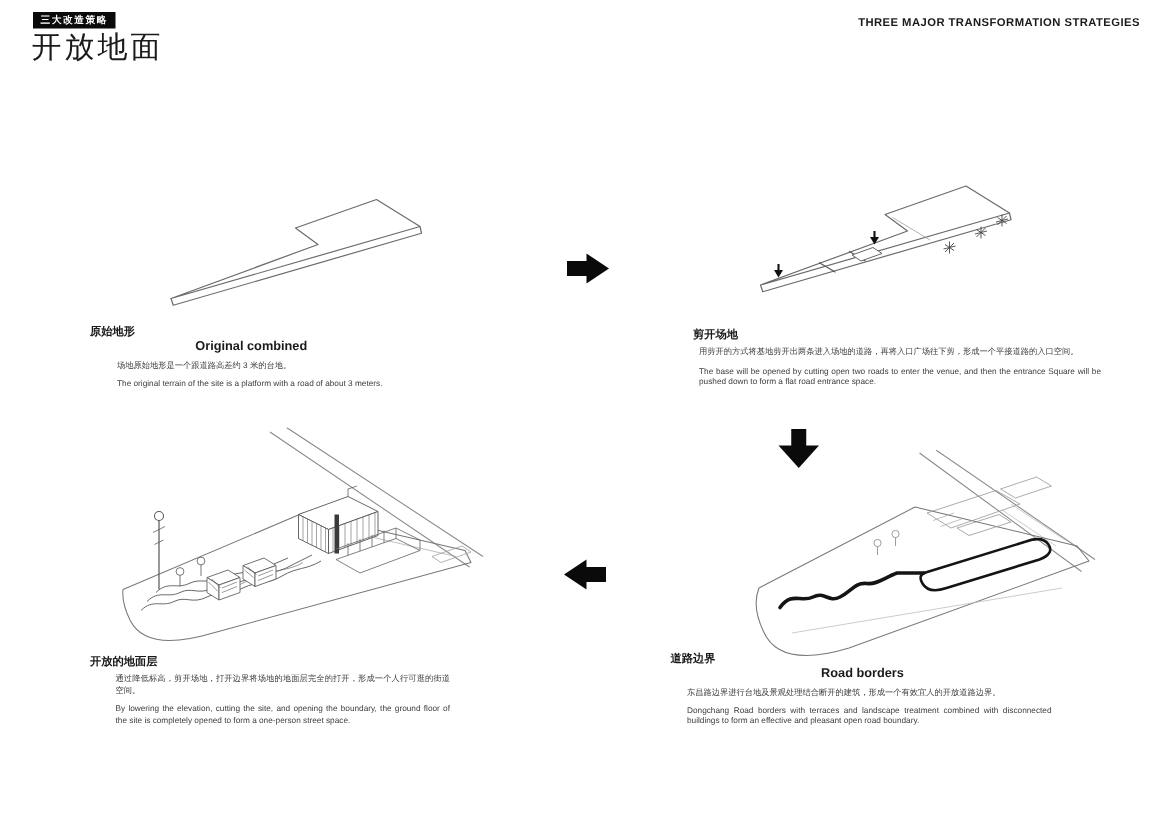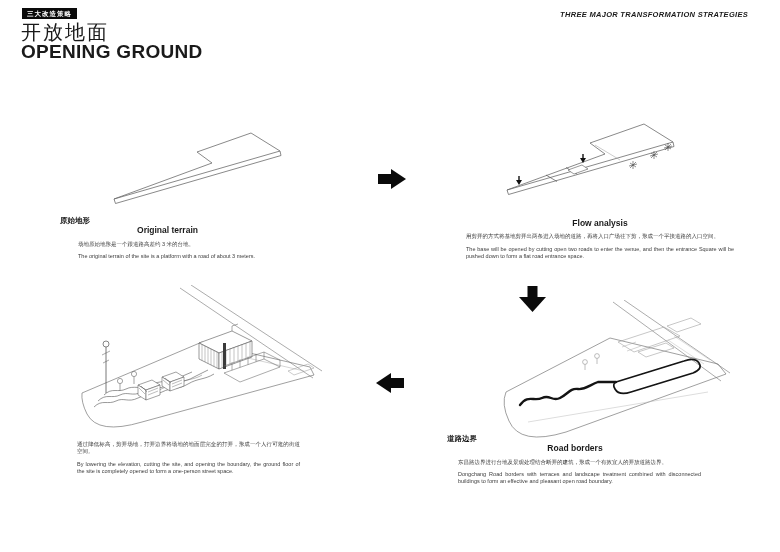--- a/index.html
+++ b/index.html
@@ -4,39 +4,38 @@
 <style>
   html,body{margin:0;padding:0;background:#e8e8e8;}
   .page{position:relative;width:780px;height:552px;background:#ffffff;overflow:hidden;
         font-family:"Liberation Sans","DejaVu Sans",sans-serif;color:#1a1a1a;}
   .abs{position:absolute;}
   
   .tag{left:22px;top:8px;background:#0a0a0a;color:#ffffff;font-size:6.5px;font-weight:700;
        letter-spacing:1px;padding:2px 5px;line-height:1.1;}
   .title-zh{left:21px;top:21px;font-size:20px;font-weight:400;letter-spacing:2px;line-height:1.1;}
   .title-en{left:21px;top:42px;font-size:19px;font-weight:800;letter-spacing:0.3px;line-height:1.1;}
-  .right-title{right:32px;top:10px;font-size:7.5px;font-weight:800;letter-spacing:0.3px;font-style:italic;}
+  .right-title{right:20px;top:10px;font-size:7.5px;font-weight:800;letter-spacing:0.3px;}
   
   .section{position:absolute;}
   .h-zh{font-size:7.5px;font-weight:800;line-height:1.25;}
   .h-en{font-size:8.5px;font-weight:800;text-align:center;line-height:1.2;}
   .body{margin-top:5px;font-size:5.5px;color:#3c3c3c;line-height:1.35;}
   .body p{margin:0 0 5px 0;}
   .just p{text-align:justify;}
   svg{display:block;}
   .arrow{position:absolute;}
 </style>
 </head>
 <body>
 
 <div class="page">
 
   <div class="abs tag">三大改造策略</div>
   <div class="abs title-zh">开放地面</div>
-  <div class="abs title-en">OPENING GROUND</div>
   <div class="abs right-title">THREE MAJOR TRANSFORMATION STRATEGIES</div>
 
   <svg class="abs" style="left:60px;top:118px;" width="260" height="100" viewBox="0 0 260 100">
     <g fill="none" stroke="#6b6b6b" stroke-width="0.8" stroke-linejoin="round">
       <path d="M54,81 L152,45 L137,34 L191,15 L220,33 Z" fill="#ffffff"></path>
       <path d="M54,81 L55.5,85.5 L221,37.5 L220,33"></path>
     </g>
   </svg>
 
   <svg class="abs" style="left:462px;top:118px;" width="276" height="105" viewBox="0 0 276 105">
@@ -173,44 +172,45 @@
     <rect x="10.5" y="0" width="10" height="12" fill="#0a0a0a"></rect>
       <polygon points="2,11 29,11 15.5,26" fill="#0a0a0a"></polygon>
   </svg>
   <svg class="arrow" style="left:376px;top:371px;" width="28" height="24" viewBox="0 0 28 24">
     <rect x="14" y="7" width="14" height="10" fill="#0a0a0a"></rect>
       <polygon points="15,2 0,12 15,22" fill="#0a0a0a"></polygon>
   </svg>
 
   <div class="section" style="left:60px;top:216px;width:215px;">
     <div class="h-zh">原始地形</div>
-    <div class="h-en">Original terrain</div>
+    <div class="h-en">Original combined</div>
     <div class="body" style="padding:0 10px 0 18px;">
       <p>场地原始地形是一个跟道路高差约 3 米的台地。</p>
       <p>The original terrain of the site is a platform with a road of about 3 meters.</p>
     </div>
   </div>
 
   <div class="section" style="left:462px;top:218px;width:276px;">
-    <div class="h-en">Flow analysis</div>
+    <div class="h-zh">剪开场地</div>
     <div class="body just" style="padding:0 4px;">
       <p>用剪开的方式将基地剪开出两条进入场地的道路，再将入口广场往下剪，形成一个平接道路的入口空间。</p>
       <p>The base will be opened by cutting open two roads to enter the venue, and then the entrance Square will be pushed down to form a flat road entrance space.</p>
     </div>
   </div>
 
   <div class="section" style="left:447px;top:434px;width:256px;">
     <div class="h-zh">道路边界</div>
     <div class="h-en">Road borders</div>
     <div class="body just" style="padding:0 2px 0 11px;">
       <p>东昌路边界进行台地及景观处理结合断开的建筑，形成一个有效宜人的开放道路边界。</p>
       <p>Dongchang Road borders with terraces and landscape treatment combined with disconnected buildings to form an effective and pleasant open road boundary.</p>
     </div>
   </div>
 
   <div class="section" style="left:60px;top:436px;width:240px;">
+    <div class="h-zh">开放的地面层</div>
     <div class="body just" style="padding:0 0 0 17px;">
       <p>通过降低标高，剪开场地，打开边界将场地的地面层完全的打开，形成一个人行可逛的街道空间。</p>
       <p>By lowering the elevation, cutting the site, and opening the boundary, the ground floor of the site is completely opened to form a one-person street space.</p>
     </div>
   </div>
 
 </div>
 
 </body></html>

